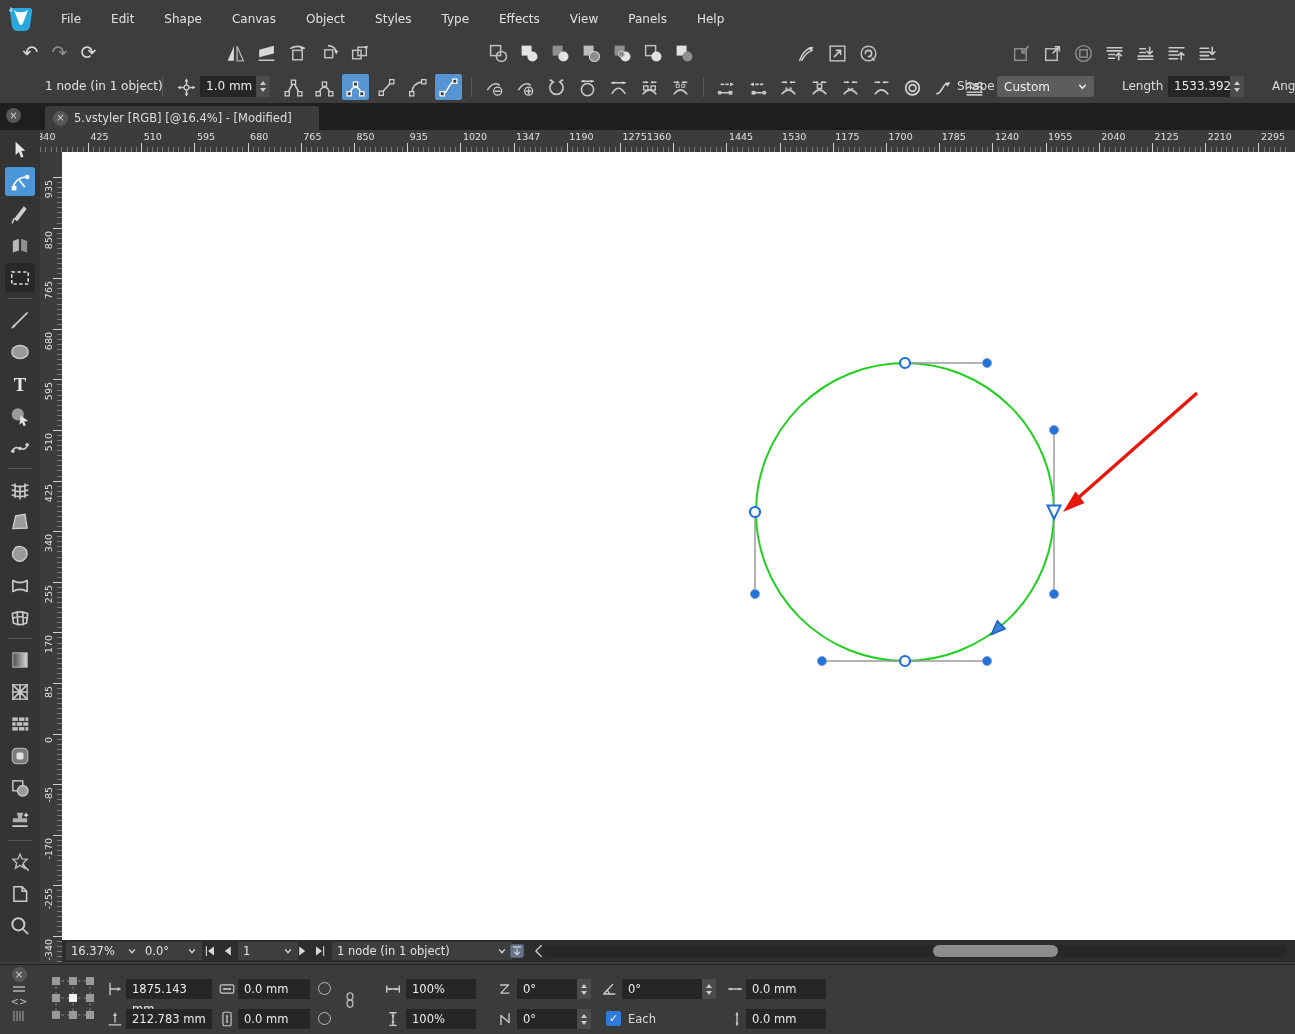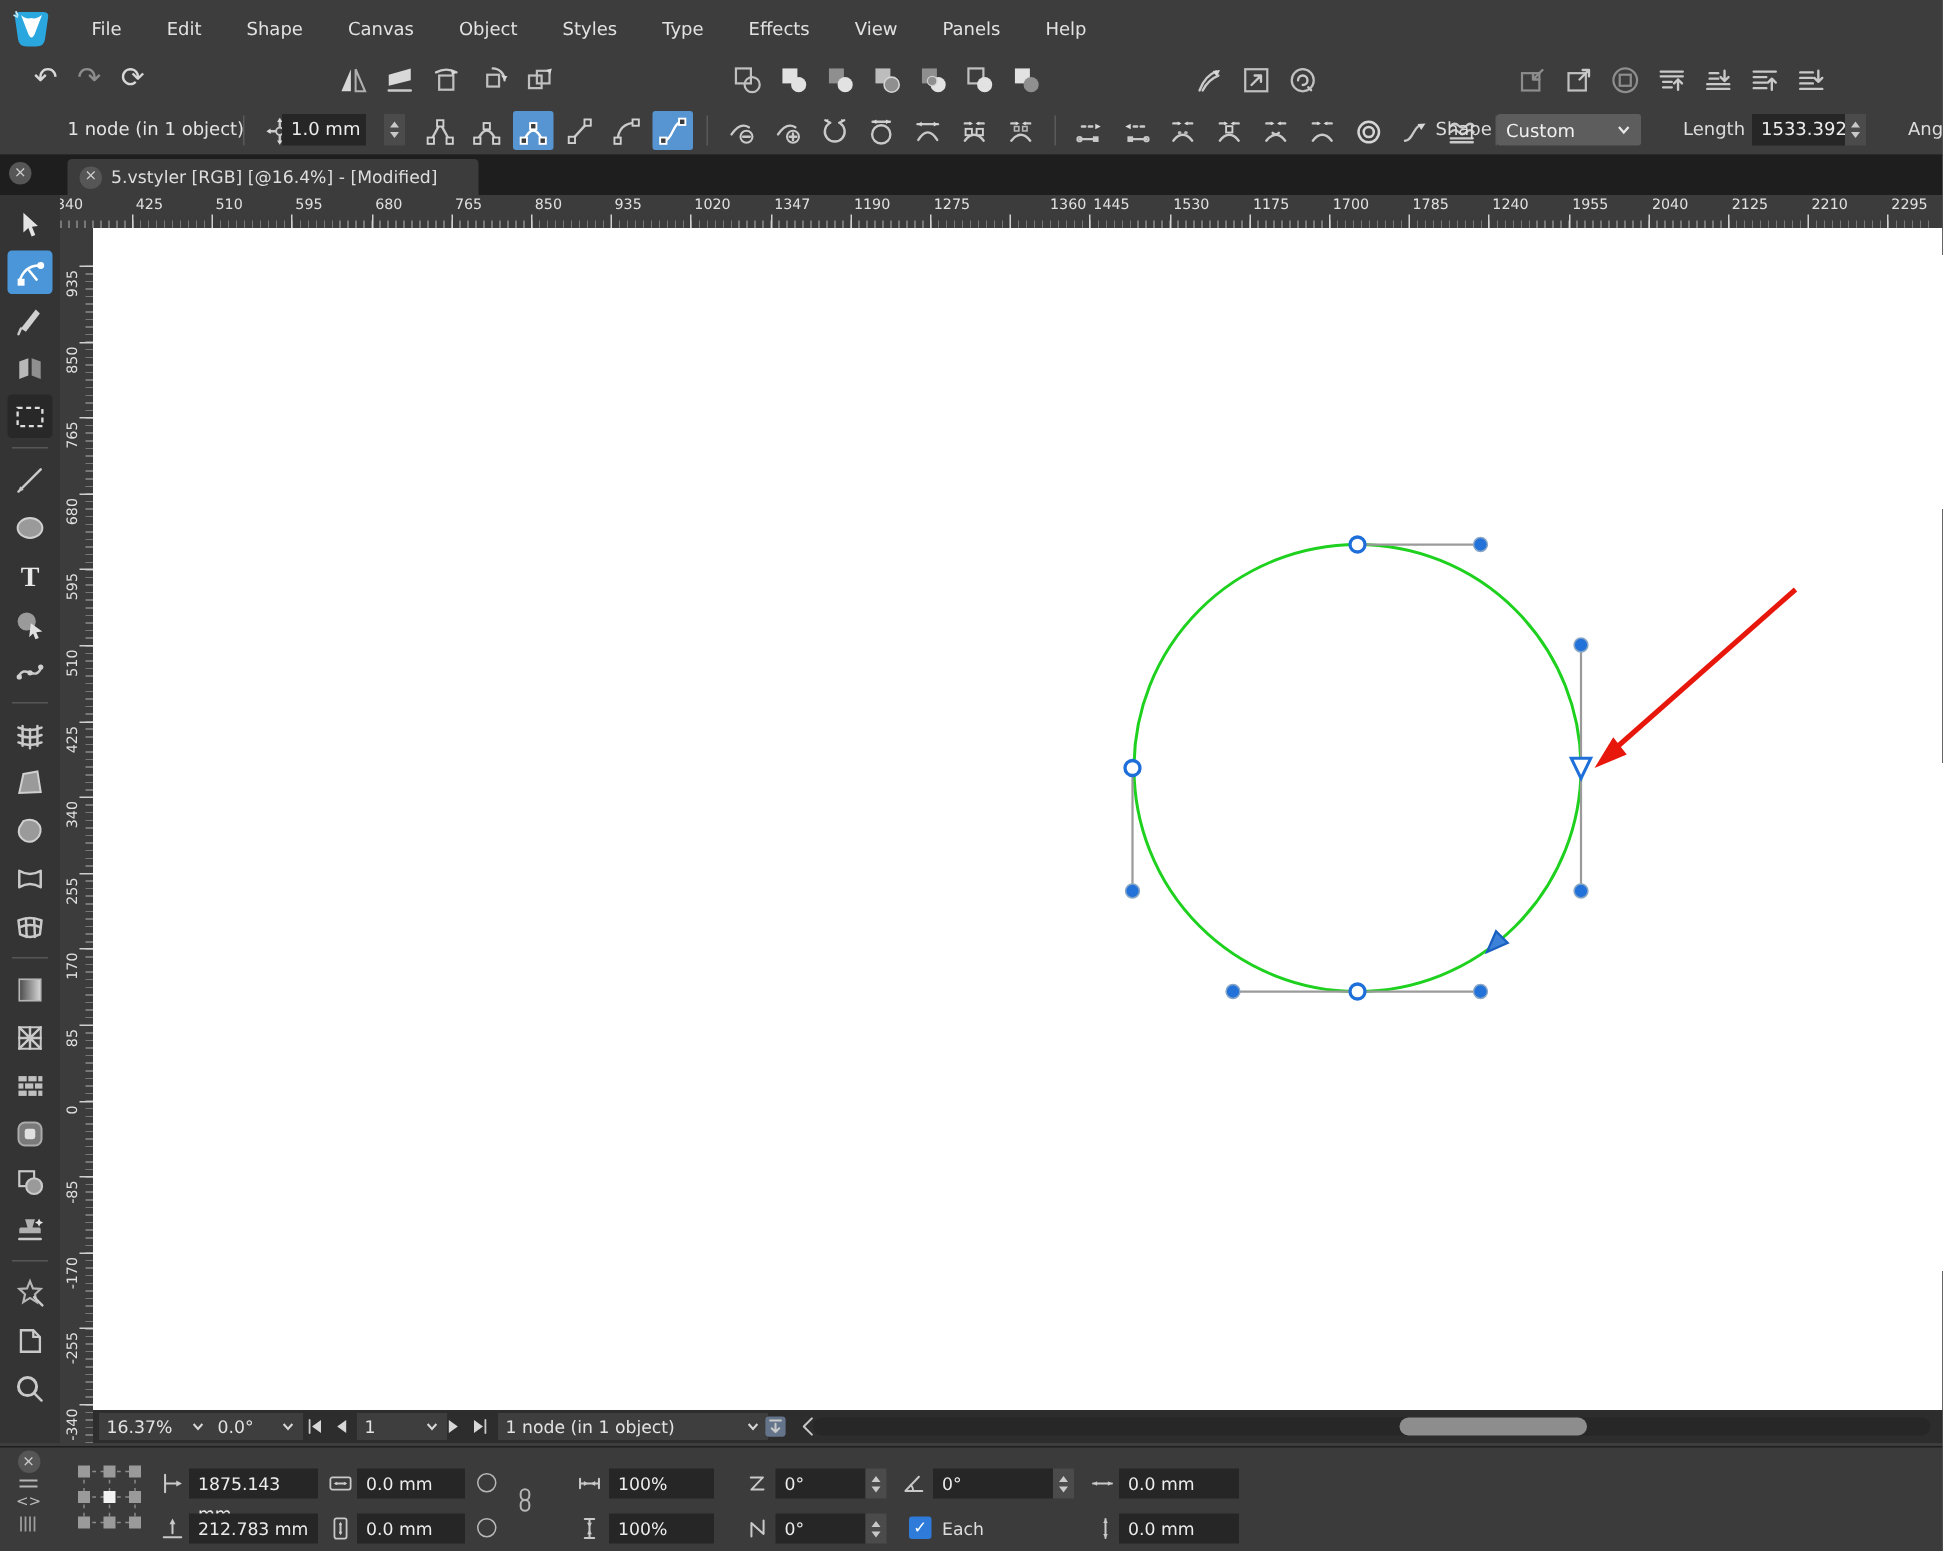--- a/index.html
+++ b/index.html
@@ -274,21 +274,21 @@
     <span class="icon24 abs" style="left:174px;top:5px">
         <svg viewBox="0 0 20 20">
           <path d="M10 3.5 V16.5 M3.5 10 H16.5" fill="none" stroke="#c9c9c9" stroke-width="1.5" stroke-linecap="round" stroke-linejoin="round"></path>
           <path d="M10 1.5 L8.3 4.2 L11.7 4.2 Z" fill="#d8d8d8" stroke="none"></path>
           <path d="M10 18.5 L8.3 15.8 L11.7 15.8 Z" fill="#d8d8d8" stroke="none"></path>
           <path d="M1.5 10 L4.2 8.3 L4.2 11.7 Z" fill="#d8d8d8" stroke="none"></path>
           <path d="M18.5 10 L15.8 8.3 L15.8 11.7 Z" fill="#d8d8d8" stroke="none"></path>
           <circle cx="10" cy="10" r="2.3" fill="#3d3d3d" stroke="#c9c9c9" stroke-width="1.2"></circle>
         </svg>
       </span>
-    <span class="field abs" style="left:188px;top:6px;width:44px">1.0 mm</span>
+    <span class="field abs" style="left:200px;top:6px;width:44px">1.0 mm</span>
     <span class="spinner abs" style="left:256px;top:6px">
         <i class="up"></i>
         <i class="dn"></i>
       </span>
     <div class="g" style="left:280px;top:4px">
         <span class="ticon">
           <svg viewBox="0 0 20 20">
             <path d="M4 16 L10 5 L16 16" fill="none" stroke="#c9c9c9" stroke-width="1.5" stroke-linecap="round" stroke-linejoin="round"></path>
             <rect x="2" y="14" width="4" height="4" fill="#3a3a3a" stroke="#d0d0d0" stroke-width="1.2"></rect>
             <rect x="14" y="14" width="4" height="4" fill="#3a3a3a" stroke="#d0d0d0" stroke-width="1.2"></rect>
@@ -677,21 +677,21 @@
       <div class="hlab" style="left:369.70000000000005px">935</div>
       <div class="htick" style="left:420.40000000000003px"></div>
       <div class="hlab" style="left:422.90000000000003px">1020</div>
       <div class="htick" style="left:473.6px"></div>
       <div class="hlab" style="left:476.1px">1347</div>
       <div class="htick" style="left:526.8px"></div>
       <div class="hlab" style="left:529.3px">1190</div>
       <div class="htick" style="left:580px"></div>
       <div class="hlab" style="left:582.5px">1275</div>
       <div class="htick" style="left:633.2px"></div>
-      <div class="hlab" style="left:660px">1360</div>
+      <div class="hlab" style="left:607px">1360</div>
       <div class="htick" style="left:686.4px"></div>
       <div class="hlab" style="left:688.9px">1445</div>
       <div class="htick" style="left:739.6px"></div>
       <div class="hlab" style="left:742.1px">1530</div>
       <div class="htick" style="left:792.8px"></div>
       <div class="hlab" style="left:795.3px">1175</div>
       <div class="htick" style="left:846px"></div>
       <div class="hlab" style="left:848.5px">1700</div>
       <div class="htick" style="left:899.2px"></div>
       <div class="hlab" style="left:901.7px">1785</div>

